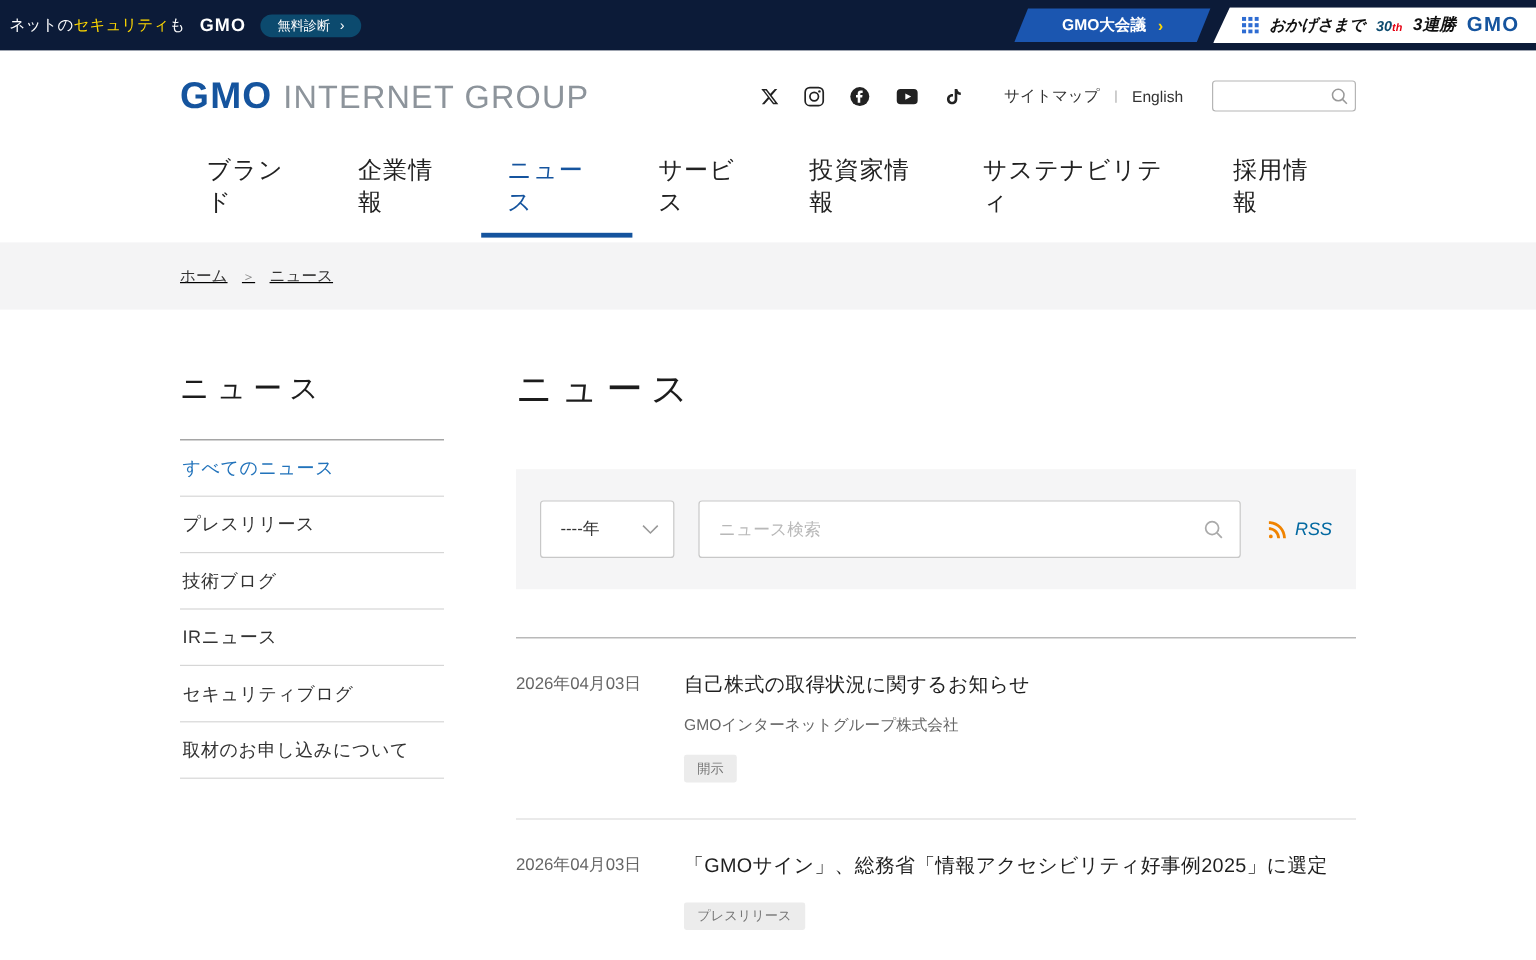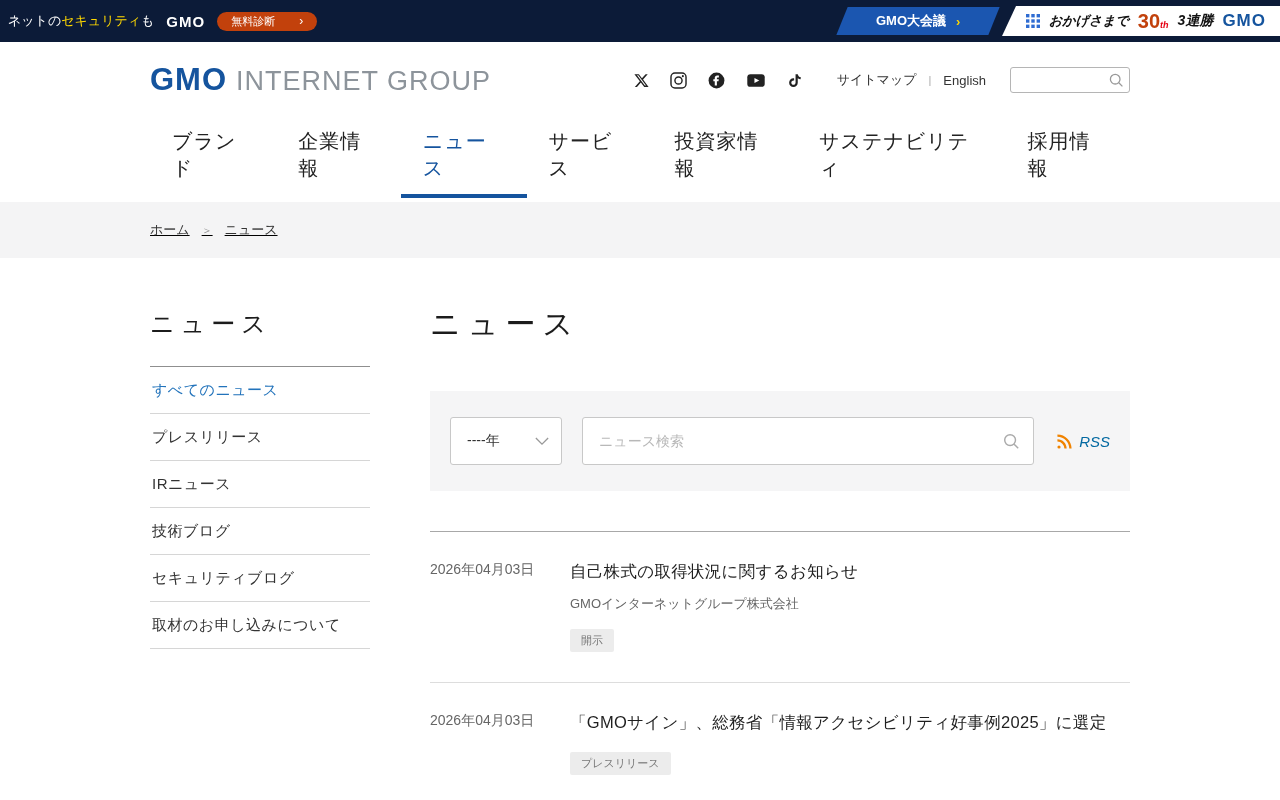--- a/index.html
+++ b/index.html
@@ -5,28 +5,28 @@
   * { box-sizing: border-box; margin: 0; padding: 0; }
   html, body { width: 1280px; height: 800px; overflow: hidden; background: #fff;
     font-family: "Liberation Sans", "DejaVu Sans", sans-serif; }
   a { text-decoration: none; color: inherit; }
 
   
   .topbar { height: 42px; background: #0c1b38; display: flex; align-items: center; color: #fff; font-size: 13px; }
   .topbar-left { display: flex; align-items: center; gap: 12px; padding-left: 8px; white-space: nowrap; }
   .promo-text .hl { color: #ffd800; }
   .topbar-gmo { font-weight: 800; letter-spacing: 1px; font-size: 15px; }
-  .pill { background: #c2410c; color: #fff; border-radius: 11px; padding: 2px 14px; font-size: 11px; display: inline-flex; align-items: center; gap: 24px; cursor: pointer; }
+  .pill { background: #0c4a6e; color: #fff; border-radius: 11px; padding: 2px 14px; font-size: 11px; display: inline-flex; align-items: center; gap: 8px; cursor: pointer; }
   .pill-arrow { font-size: 12px; }
   .conference { margin-left: auto; background: #1b56b0; transform: skewX(-22deg); padding: 5px 34px; cursor: pointer; }
   .conference-inner { display: inline-flex; align-items: center; gap: 10px; transform: skewX(22deg); font-weight: 700; font-size: 13px; }
   .conf-arrow { color: #ffd800; font-weight: 700; }
   .topbar-right { height: 30px; background: #fff; color: #111; display: flex; align-items: center; gap: 9px; padding: 0 14px 0 24px; clip-path: polygon(14px 0, 100% 0, 100% 100%, 0 100%); margin-left: 8px; }
   .anniv { font-style: italic; font-weight: 700; font-size: 13px; white-space: nowrap; }
-  .anniv-num { color: #c2410c; font-size: 20px; font-weight: 800; }
+  .anniv-num { color: #0c4a6e; font-size: 12px; font-weight: 800; font-style: italic; }
   .anniv-th { color: #e60012; font-size: 9px; font-weight: 800; font-style: italic; }
   .anniv-text { font-style: italic; font-weight: 800; font-size: 14px; }
   .topbar-right .gmo-blue { color: #15549e; font-weight: 800; font-size: 17px; letter-spacing: 1px; }
 
   
   .header-top { max-width: 980px; margin: 0 auto; display: flex; align-items: center; height: 76px; }
   .brand { display: flex; align-items: baseline; cursor: pointer; }
   .logo-g { font-size: 31px; font-weight: 800; color: #15549e; letter-spacing: 1px; }
   .logo-rest { font-size: 27px; color: #8d949b; margin-left: 9px; letter-spacing: 1px; font-weight: 400; }
   .header-right { margin-left: auto; display: flex; align-items: center; gap: 18px; }
@@ -190,22 +190,22 @@
   </div>
 </div>
 
 <div class="content">
 
   <aside class="sidebar">
     <h2 class="side-title">ニュース</h2>
     <ul class="side-list">
       <li class="side-item active">すべてのニュース</li>
       <li class="side-item">プレスリリース</li>
+      <li class="side-item">技術ブログ</li>
       <li class="side-item">IRニュース</li>
-      <li class="side-item">技術ブログ</li>
       <li class="side-item">セキュリティブログ</li>
       <li class="side-item">取材のお申し込みについて</li>
     </ul>
   </aside>
 
   <main class="main">
     <h1 class="page-title">ニュース</h1>
 
     <div class="filter-box">
       <div class="year-select">

